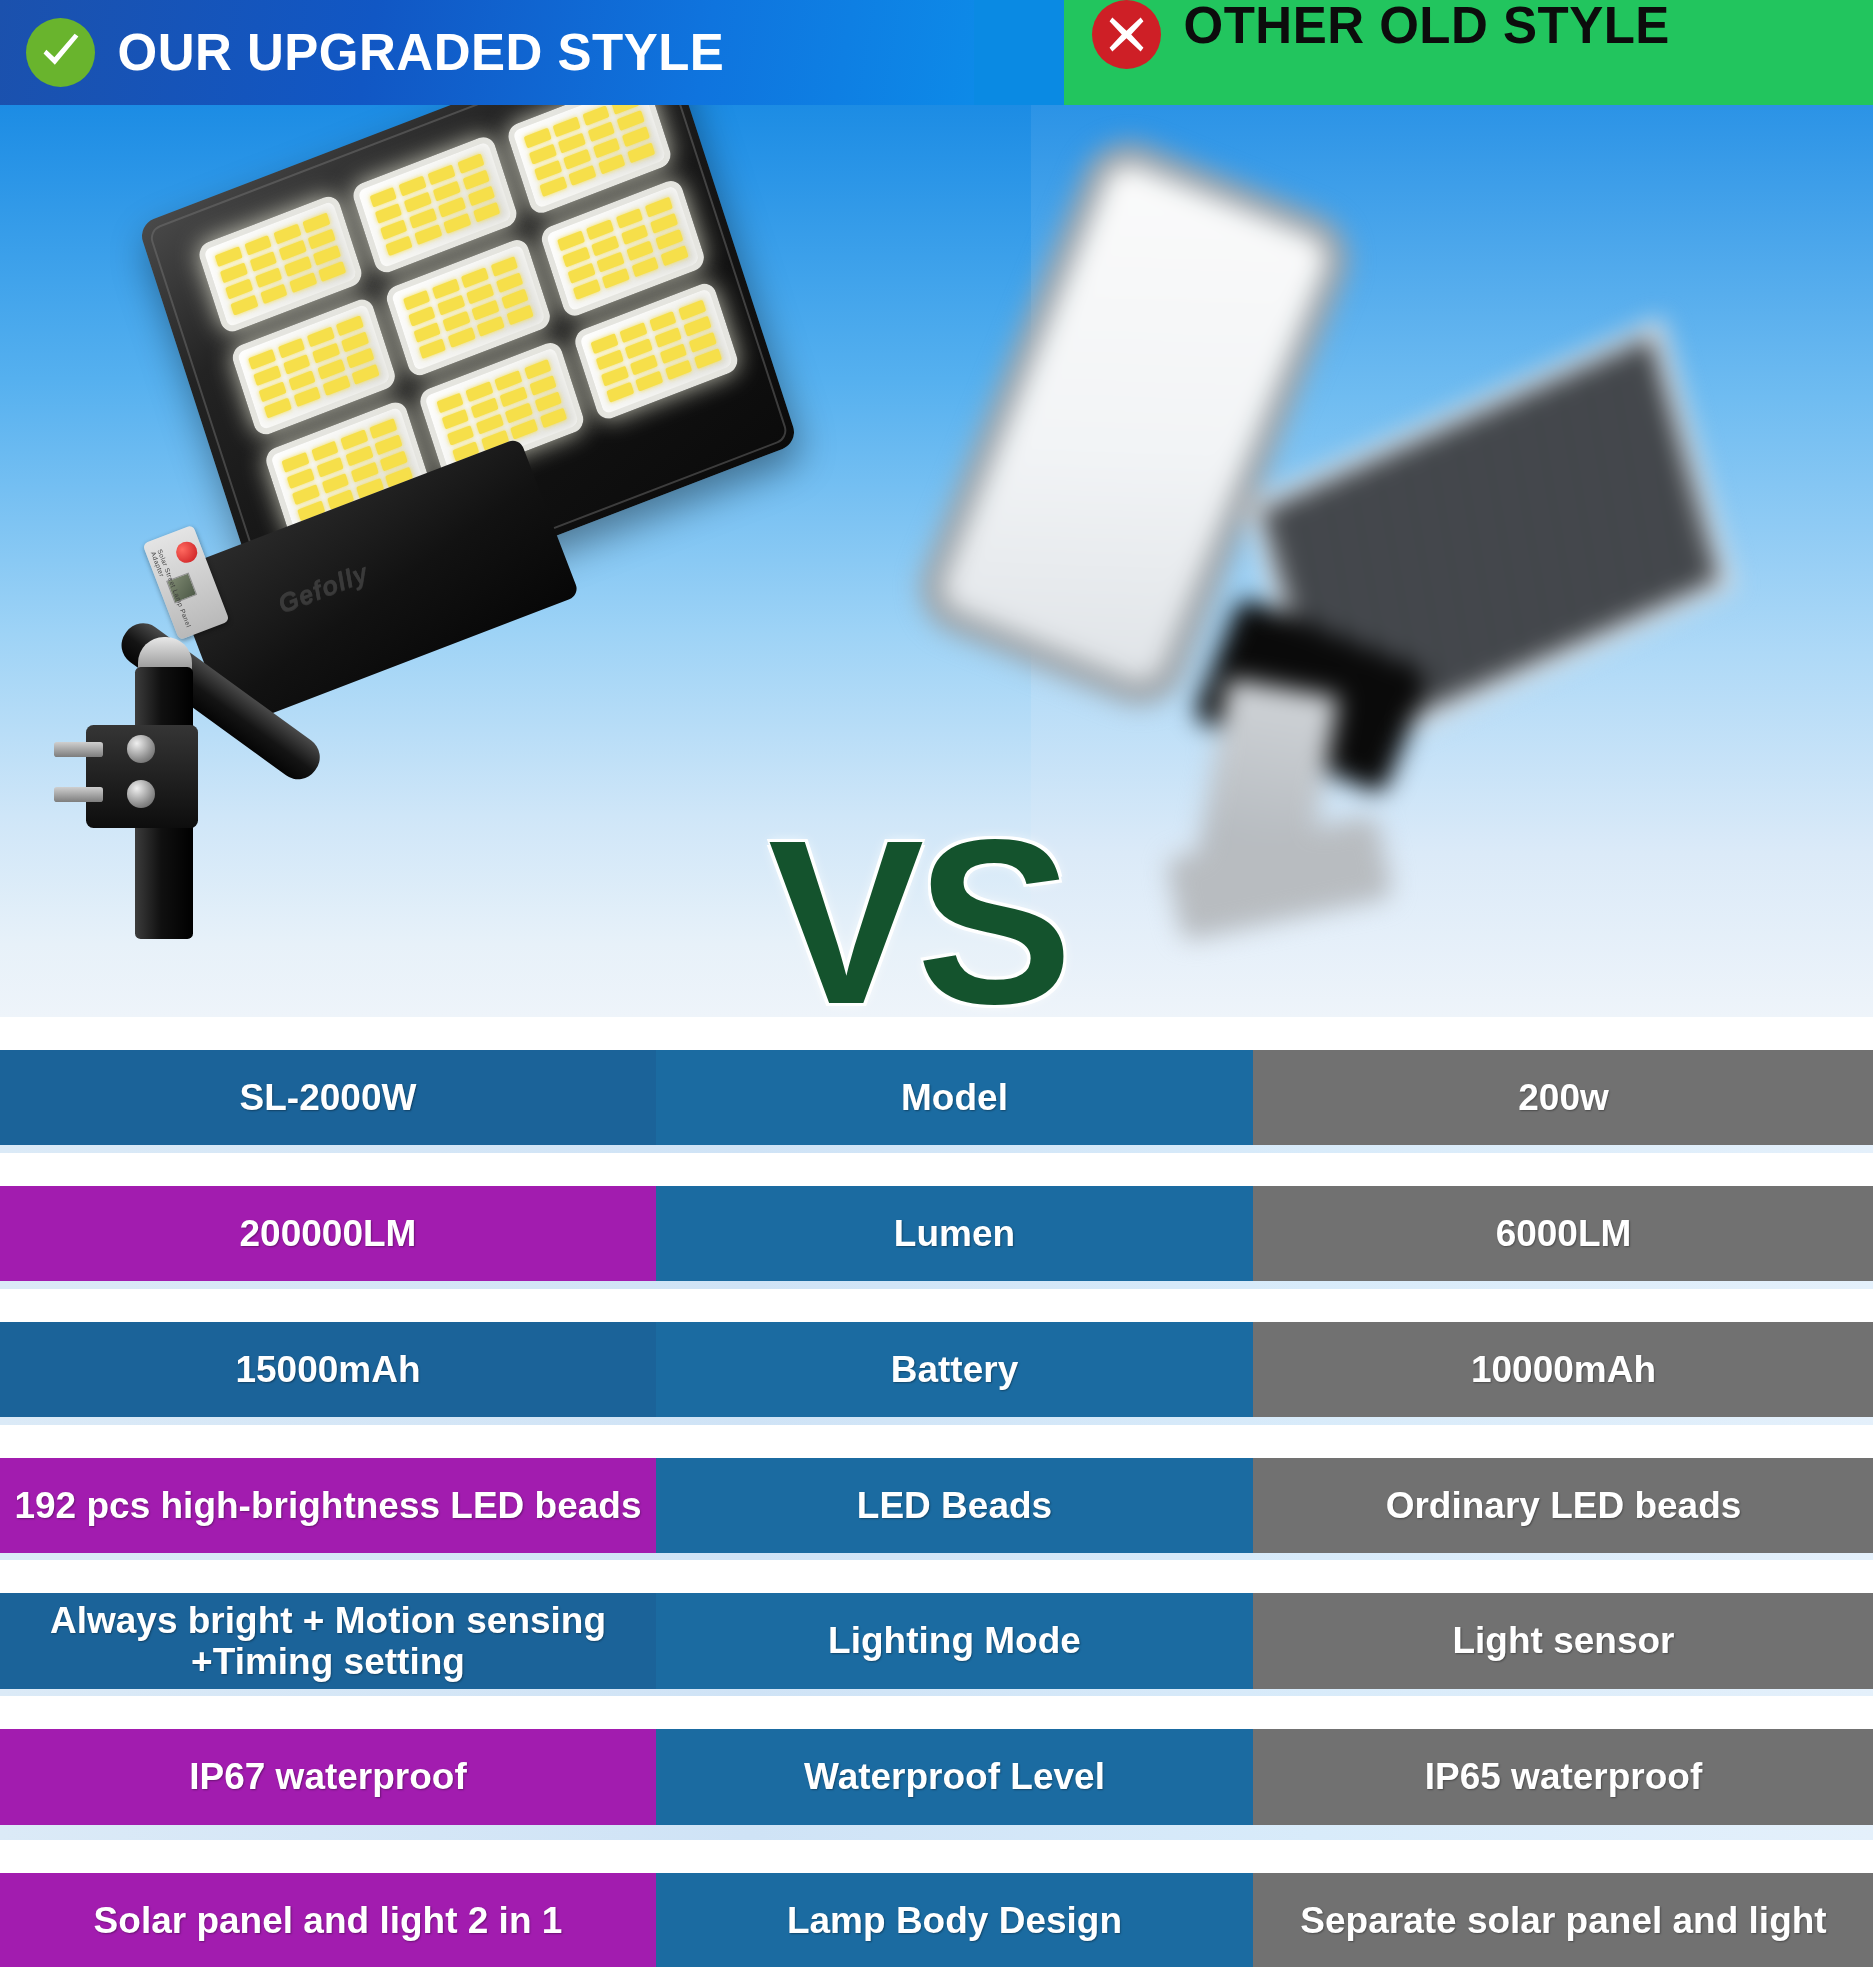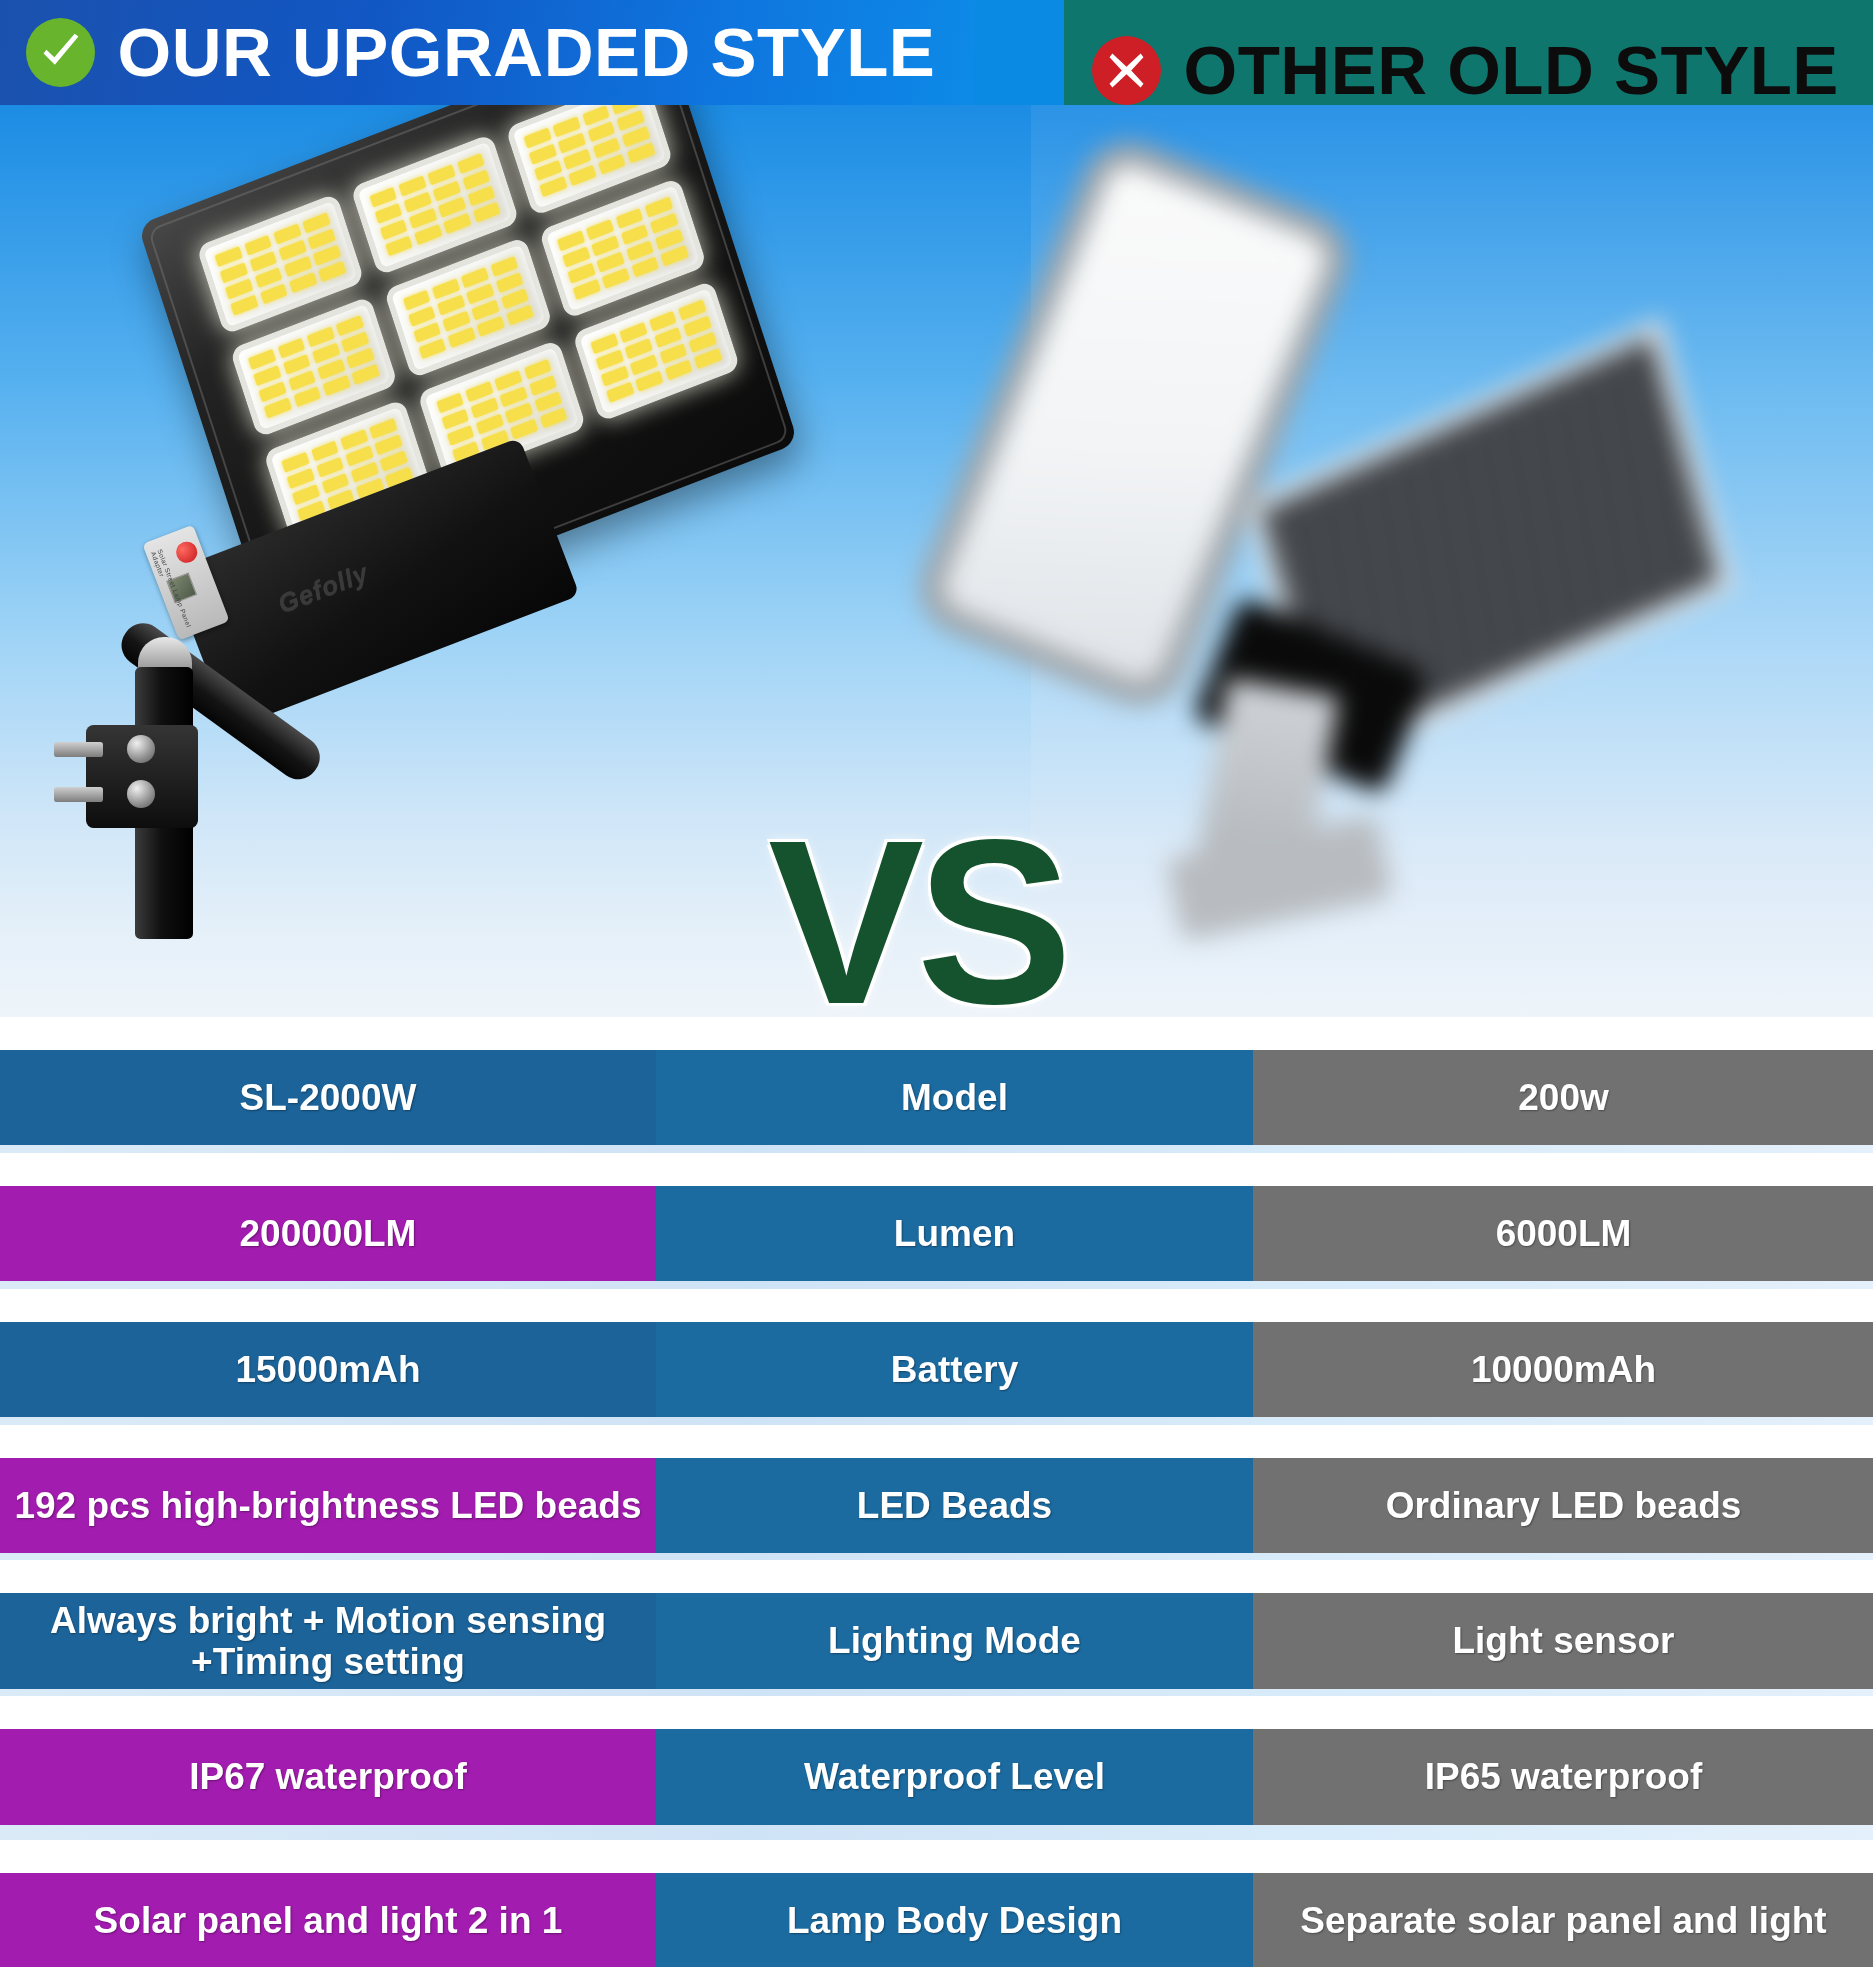--- a/index.html
+++ b/index.html
@@ -12,33 +12,33 @@
 
   
   .header { position:absolute; top:0; left:0; width:1874px; height:105px; display:flex; }
   .hdr-left {
     width:974px; height:105px;
     background:linear-gradient(100deg,#1b51ad 0%,#1157c4 38%,#0f74de 72%,#0d8ae8 100%);
     display:flex; align-items:center; padding-left:26px;
   }
   .hdr-mid-blue { width:90px; height:105px; background:#0a8ae3; }
   .hdr-right {
-    flex:1; height:105px; background:#0f766e;
-    display:flex; align-items:flex-end; padding-left:28px;
+    flex:1; height:105px; background:#22c55e;
+    display:flex; align-items:flex-start; padding-left:28px;
   }
   .badge {
     width:69px; height:69px; border-radius:50%;
     display:flex; align-items:center; justify-content:center;
     flex:0 0 auto; margin-right:22.5px;
   }
   .badge-check { background:#69b42d; }
   .badge-x { background:#ce1f26; }
   .badge svg { width:49px; height:49px; display:block; }
   .hdr-title {
-    font-size:69px; font-weight:bold; letter-spacing:0.5px;
+    font-size:51px; font-weight:bold; letter-spacing:0.5px;
     line-height:1; white-space:nowrap;
   }
   .hdr-title.light { color:#ffffff; }
   .hdr-title.dark  { color:#0c0c0c; }
 
   
   .hero { position:absolute; top:105px; left:0; width:1874px; height:912px; overflow:hidden; }
   .sky {
     position:absolute; inset:0;
     background:linear-gradient(180deg,#1c8ce4 0%,#55b0ef 30%,#9ed3f6 58%,#cfe6f8 78%,#e7f1f9 92%,#eef4fa 100%);

